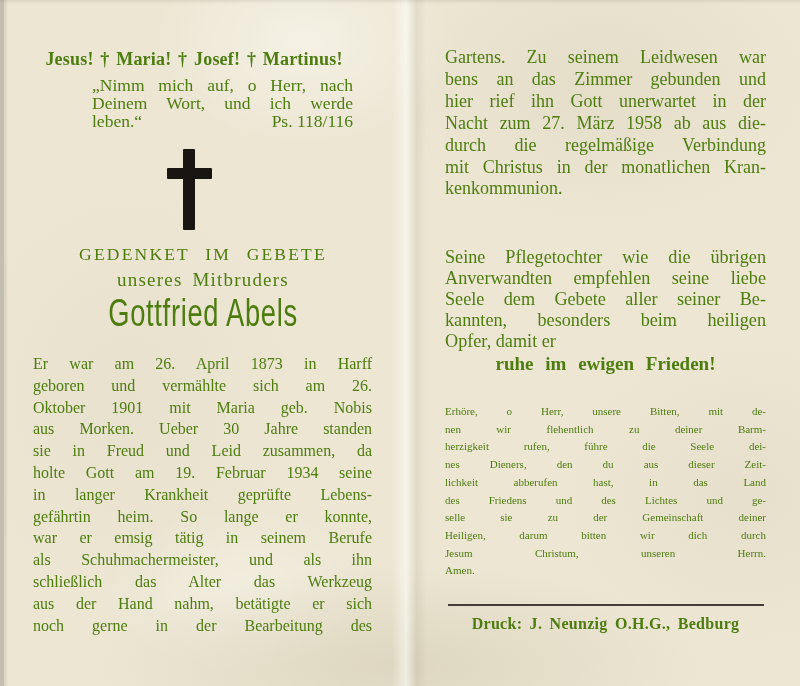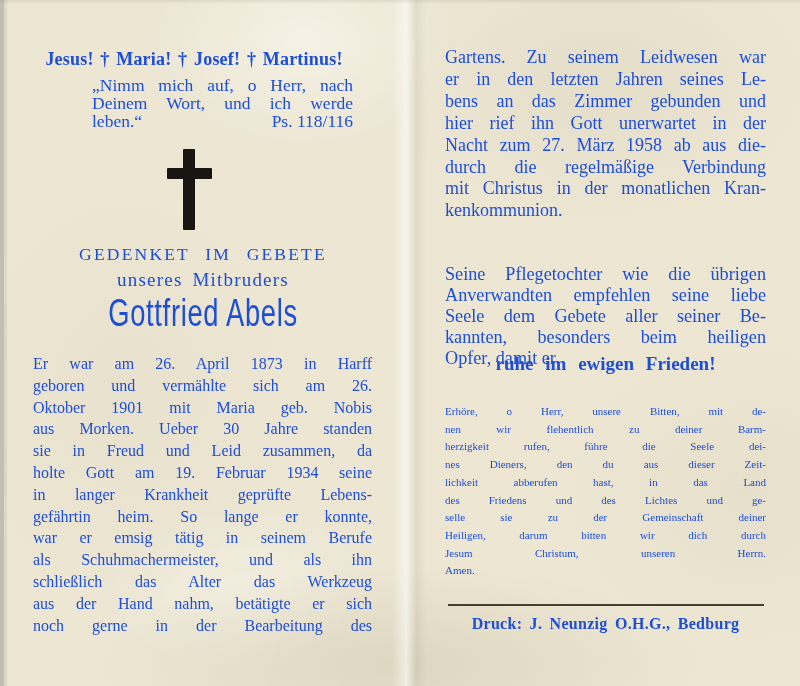--- a/index.html
+++ b/index.html
@@ -28,21 +28,21 @@
   }
   .edge-left {
     position:absolute; top:0; left:0; width:8px; height:100%; pointer-events:none;
     background:linear-gradient(90deg, #c2beb1 0 4px, rgba(80,75,62,0.10) 4px 6px, rgba(80,75,62,0) 8px);
   }
   .edge-top {
     position:absolute; top:0; left:0; width:100%; height:4px; pointer-events:none;
     background:linear-gradient(180deg, rgba(90,84,70,0.12), rgba(90,84,70,0));
   }
 
-  .page { position:absolute; top:0; color:#1d4ed8; }
+  .page { position:absolute; top:0; color:#4d7c0f; }
   .page-left  { left:33px;  width:340px; height:686px; }
   .page-right { left:445px; width:321px; height:686px; }
 
   .abs { position:absolute; }
 
   
   .invocation {
     top:49px; left:0; width:322px;
     font-size:18px; font-weight:bold; white-space:nowrap;
     text-align:center; word-spacing:2px; letter-spacing:0.2px;
@@ -65,21 +65,21 @@
     font-family:"Liberation Sans", sans-serif; font-weight:300;
     font-size:39px; line-height:42px; letter-spacing:1px;
     transform:scaleX(0.70); transform-origin:50% 50%; white-space:nowrap;
   }
   .body-left { top:353px; left:0; width:339px; font-size:16px; }
   .body-left .tline { line-height:21.8px; }
 
   
   .para1 { top:47px;  left:0; width:321px; font-size:18px; }
   .para1 .tline { line-height:21.9px; }
-  .para2 { top:247px; left:0; width:321px; font-size:18.2px;margin-top:17px; }
+  .para2 { top:247px; left:0; width:321px; font-size:18.2px; }
   .para2 .tline { line-height:21px; }
   .peace-line { top:353px; left:0; width:321px; text-align:center;
                 font-size:19px; font-weight:bold; word-spacing:7px; }
   .prayer-heading { top:387px; left:0; width:321px; text-align:center;
                     font-size:17px; letter-spacing:7px; padding-left:20px; box-sizing:border-box; }
   .prayer { top:403px; left:0; width:321px; font-size:11px; }
   .prayer .tline { line-height:17.7px; }
   .imprint-rule { top:604px; left:3px; width:316px; height:1.5px; background:#443e37; }
   .imprint { top:615px; left:0; width:321px; text-align:center;
              font-size:16px; font-weight:bold; word-spacing:3px; letter-spacing:0.3px; }
@@ -127,21 +127,20 @@
         <div class="tline just">als Schuhmachermeister, und als ihn</div>
         <div class="tline just">schließlich das Alter das Werkzeug</div>
         <div class="tline just">aus der Hand nahm, betätigte er sich</div>
         <div class="tline just">noch gerne in der Bearbeitung des</div>
       </div>
   </div>
 
   <div class="page page-right">
     <div class="abs para1">
         <div class="tline just">Gartens. Zu seinem Leidwesen war</div>
-        <div class="tline just">er in den letzten Jahren seines Le-</div>
         <div class="tline just">bens an das Zimmer gebunden und</div>
         <div class="tline just">hier rief ihn Gott unerwartet in der</div>
         <div class="tline just">Nacht zum 27. März 1958 ab aus die-</div>
         <div class="tline just">durch die regelmäßige Verbindung</div>
         <div class="tline just">mit Christus in der monatlichen Kran-</div>
         <div class="tline">kenkommunion.</div>
       </div>
 
     <div class="abs para2">
         <div class="tline just">Seine Pflegetochter wie die übrigen</div>

